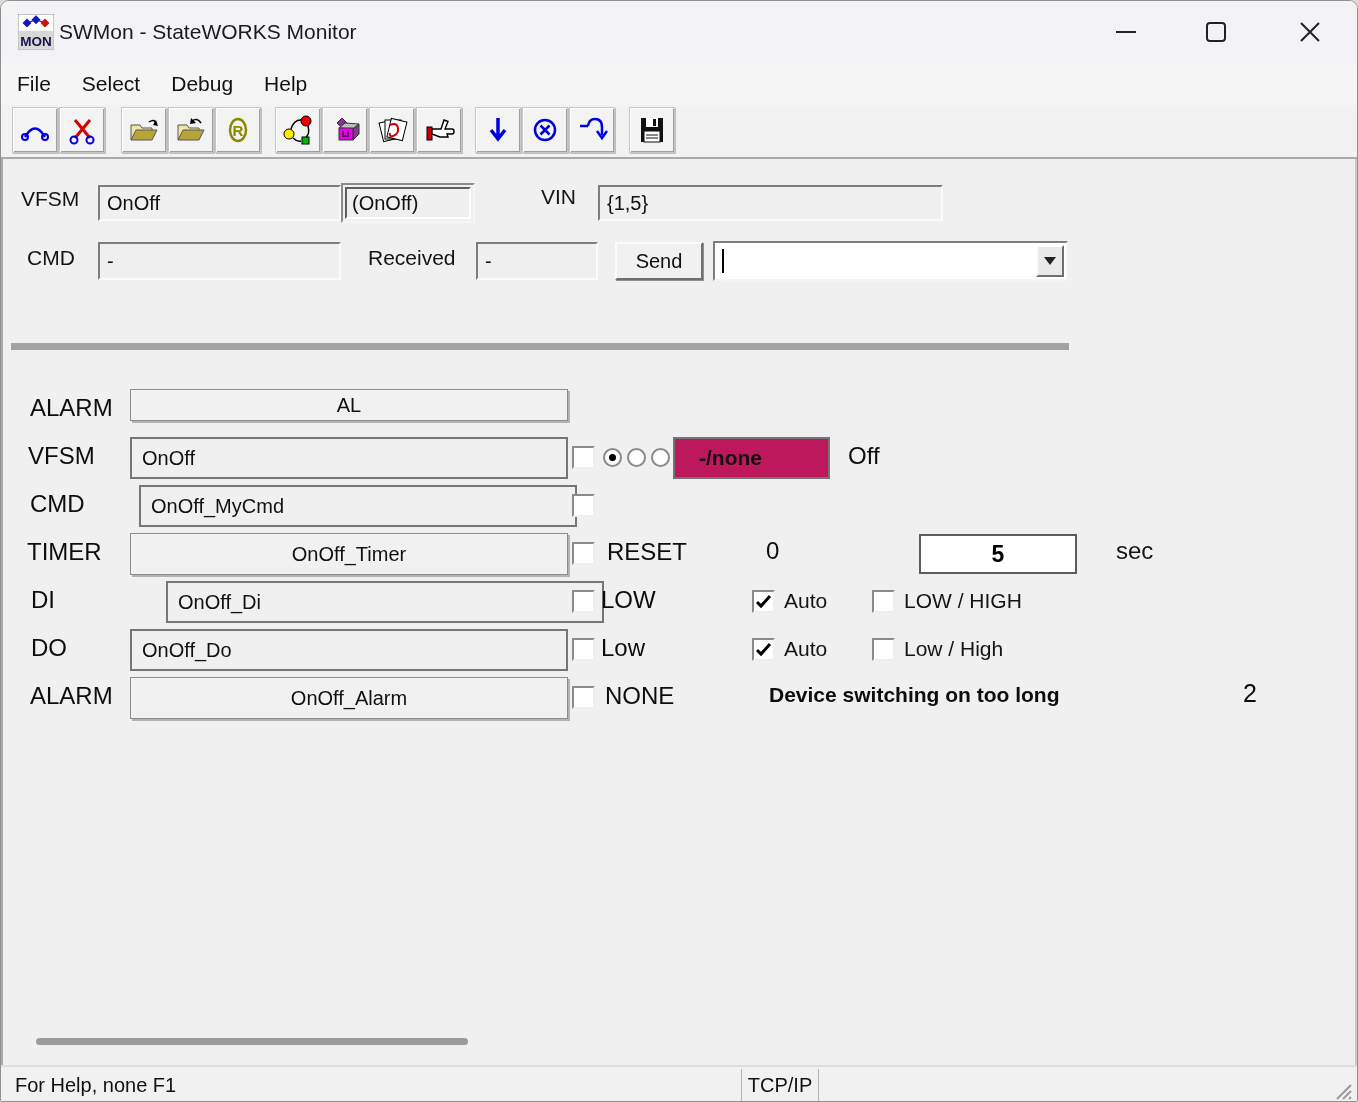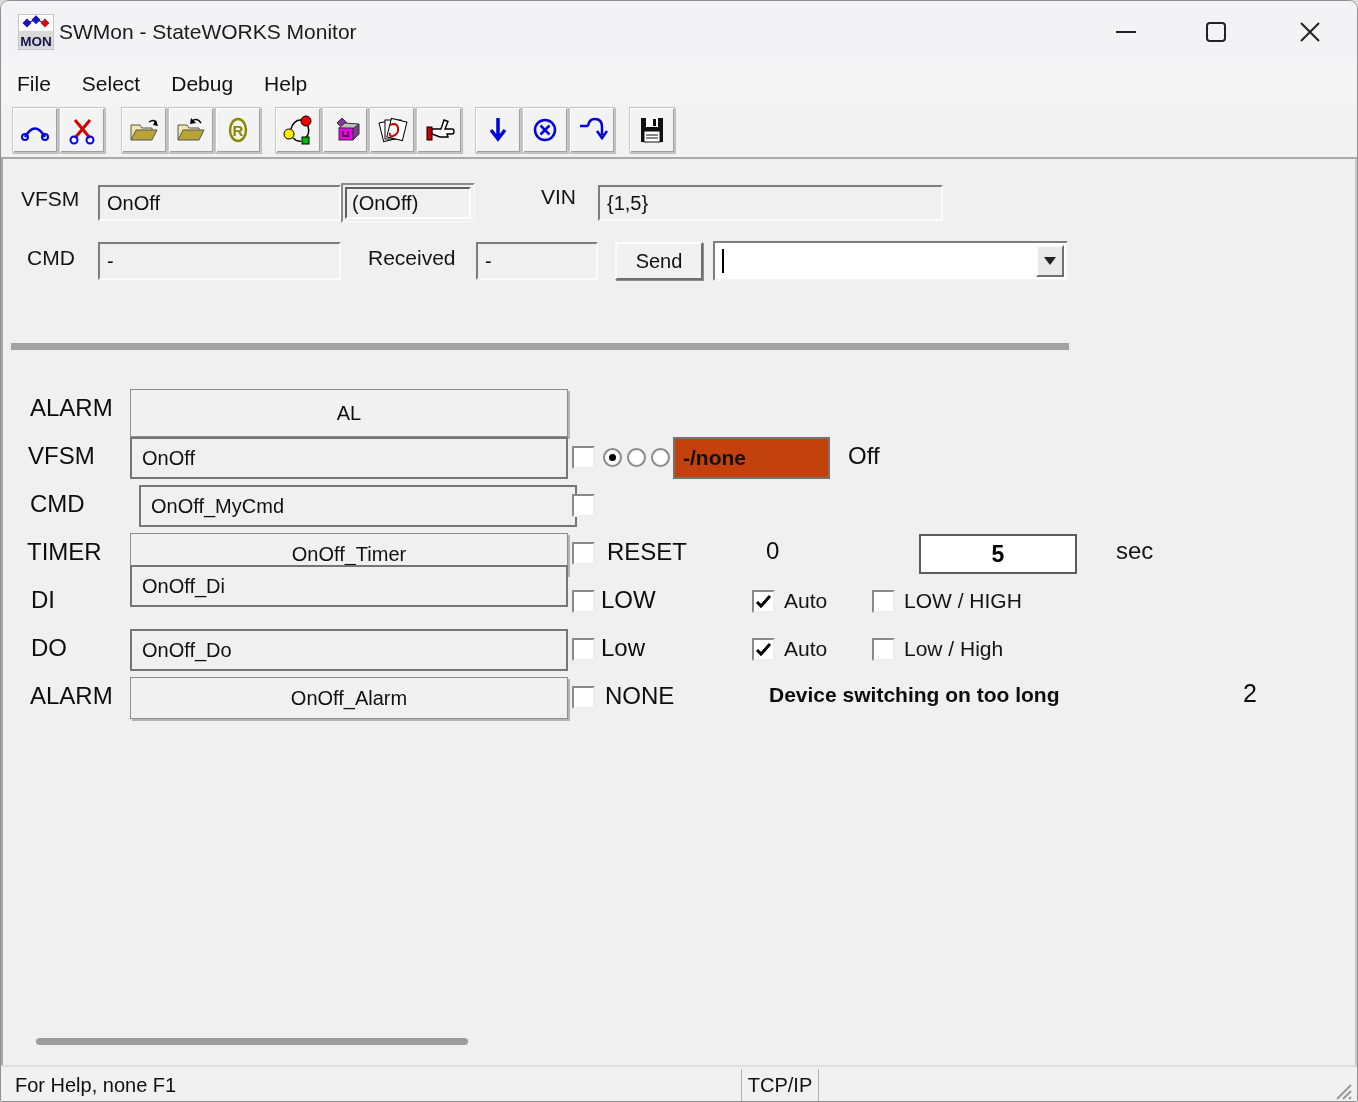--- a/index.html
+++ b/index.html
@@ -48,21 +48,21 @@
   .namebox{position:absolute;left:127px;width:438px;height:42px;background:#f0f0f0;
     border:2px solid #767676;font-size:20px;display:flex;align-items:center;padding-left:10px;}
   .objbtn{position:absolute;left:127px;width:438px;background:#f1f1f1;border:1px solid #8d8d8d;
     box-shadow:2px 2px 0 #b3b3b3;font-size:20px;display:flex;align-items:center;justify-content:center;color:#111;}
   .cb{position:absolute;width:23px;height:23px;background:#fff;border:2px solid;
     border-color:#8a8a8a #eeeeee #eeeeee #8a8a8a;display:flex;align-items:center;justify-content:center;}
   .radio{position:absolute;width:19px;height:19px;border-radius:50%;background:#fff;border:2px solid #8a8a8a;}
   .radio .dot{position:absolute;left:4px;top:4px;width:7px;height:7px;border-radius:50%;background:#000;display:none;}
   .radio.sel .dot{display:block;}
   .iobox{position:absolute;left:670px;top:0px;width:157px;height:42px;border:2px solid #747474;
-    font-size:21px;font-weight:bold;display:flex;align-items:center;padding-left:8px;background:#c2410c;}
+    font-size:21px;font-weight:bold;display:flex;align-items:center;padding-left:24px;background:#be185d;}
   .whitein{position:absolute;background:#fff;border:2px solid #5c5c5c;font-size:23px;font-weight:bold;
     display:flex;align-items:center;justify-content:center;font-family:"Liberation Sans",sans-serif;color:#000;}
   .hscroll{position:absolute;left:33px;top:879px;width:432px;height:7px;border-radius:4px;background:#9c9c9c;}
   
   .statusbar{position:absolute;left:0;top:1064px;width:100%;height:38px;background:#f1f1f1;
     border-top:2px solid #dedede;font-size:20px;}
   .sb-help{position:absolute;left:14px;top:0;height:36px;line-height:36px;}
   .sb-pane{position:absolute;top:2px;height:32px;line-height:32px;border-left:1px solid #b2b2b2;border-right:1px solid #b2b2b2;background:#f1f1f1;}
   .sb-proto{left:740px;width:78px;text-align:center;}
   .sb-conn{left:824px;width:522px;padding-left:8px;}
@@ -225,21 +225,21 @@
     <div class="combo" style="left:710px;top:82px;width:355px;height:40px;">
       <div class="caret"></div>
       <div class="drop">
         <div class="tri"></div>
       </div>
     </div>
 
     <div class="splitter"></div>
 
     <div class="blbl" style="left:27px;top:235px;font-size:24px;">ALARM</div>
-    <div class="objbtn" style="top:230px;height:48px;text-align:center;">AL</div>
+    <div class="objbtn" style="top:230px;height:32px;text-align:center;">AL</div>
 
     <div class="blbl" style="left:25px;top:283px;font-size:24px;">VFSM</div>
     <div class="namebox" style="top:278px;">OnOff</div>
     <div class="cb" style="left:569px;top:287px;"></div>
     <div class="radio sel" style="left:600px;top:289px;">
         <div class="dot"></div>
       </div>
     <div class="radio" style="left:624px;top:289px;"></div>
     <div class="radio" style="left:648px;top:289px;"></div>
     <div class="iobox" style="top:278px;">-/none</div>
@@ -251,21 +251,21 @@
 
     <div class="blbl" style="left:24px;top:379px;font-size:24px;">TIMER</div>
     <div class="objbtn" style="top:374px;height:42px;">OnOff_Timer</div>
     <div class="cb" style="left:569px;top:383px;"></div>
     <div class="blbl" style="left:604px;top:379px;font-size:24px;">RESET</div>
     <div class="blbl" style="left:763px;top:378px;font-size:24px;">0</div>
     <div class="whitein" style="left:916px;top:375px;width:158px;height:40px;">5</div>
     <div class="lbl" style="left:1085px;top:378px;font-size:24px;margin-left:28px;">sec</div>
 
     <div class="blbl" style="left:28px;top:427px;font-size:24px;">DI</div>
-    <div class="namebox" style="top:406px;">OnOff_Di</div>
+    <div class="namebox" style="top:422px;margin-left:36px;">OnOff_Di</div>
     <div class="cb" style="left:569px;top:431px;"></div>
     <div class="blbl" style="left:598px;top:427px;font-size:24px;">LOW</div>
     <div class="cb" style="left:749px;top:431px;">
       <svg width="17" height="17">
           <path d="M2 9 L6 13 L15 3" stroke="#000" stroke-width="3" fill="none"></path>
         </svg>
     </div>
     <div class="lbl" style="left:781px;top:430px;font-size:21px;">Auto</div>
     <div class="cb" style="left:869px;top:431px;"></div>
     <div class="lbl" style="left:901px;top:430px;font-size:21px;">LOW / HIGH</div>

